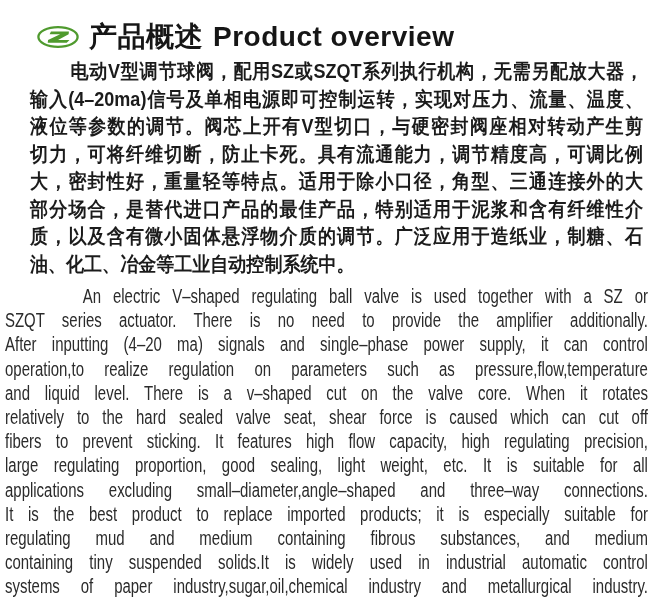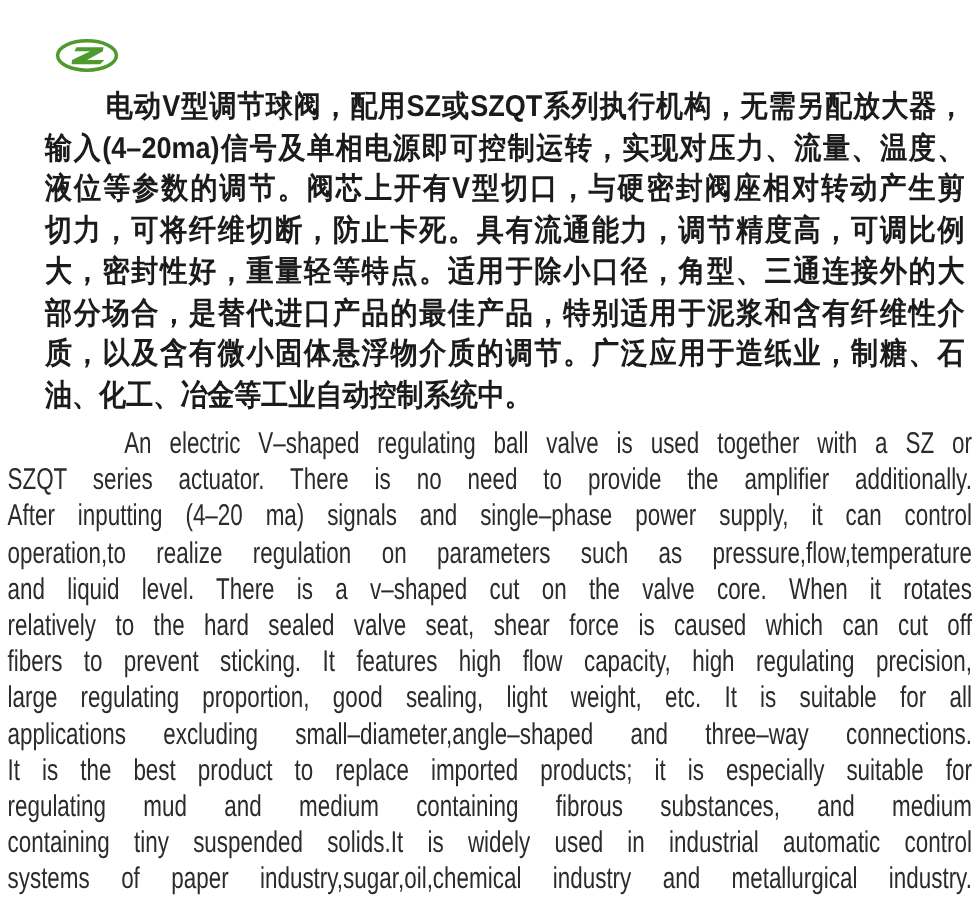--- a/index.html
+++ b/index.html
@@ -72,20 +72,23 @@
 </head>
 <body>
 
 <div class="header">
   <span class="logo">
     <svg width="44" height="22" viewBox="0 0 44 22" xmlns="http://www.w3.org/2000/svg">
       <ellipse cx="22" cy="11" rx="19.6" ry="9.8" fill="none" stroke="#4f9a2e" stroke-width="2.3"></ellipse>
       <path d="M 14 5.5 L 32 5.5 L 32 8.2 L 22 14 L 33.5 14 L 31 16.8 L 12 16.8 L 12 14 L 23.5 8.2 L 13 8.2 Z" fill="#4f9a2e" transform="skewX(-6) translate(1.5,0)"></path>
     </svg>
   </span>
+  <h1 class="title" style="margin:0 0 0 9px;">
+    <span class="zh-part">产品概述</span><span class="en-part">Product overview</span>
+  </h1>
 </div>
 
 <div class="zh-block">
   <div class="line">电动V型调节球阀，配用SZ或SZQT系列执行机构，无需另配放大器，</div>
   <div class="line">输入(4–20ma)信号及单相电源即可控制运转，实现对压力、流量、温度、</div>
   <div class="line">液位等参数的调节。阀芯上开有V型切口，与硬密封阀座相对转动产生剪</div>
   <div class="line">切力，可将纤维切断，防止卡死。具有流通能力，调节精度高，可调比例</div>
   <div class="line">大，密封性好，重量轻等特点。适用于除小口径，角型、三通连接外的大</div>
   <div class="line">部分场合，是替代进口产品的最佳产品，特别适用于泥浆和含有纤维性介</div>
   <div class="line">质，以及含有微小固体悬浮物介质的调节。广泛应用于造纸业，制糖、石</div>

